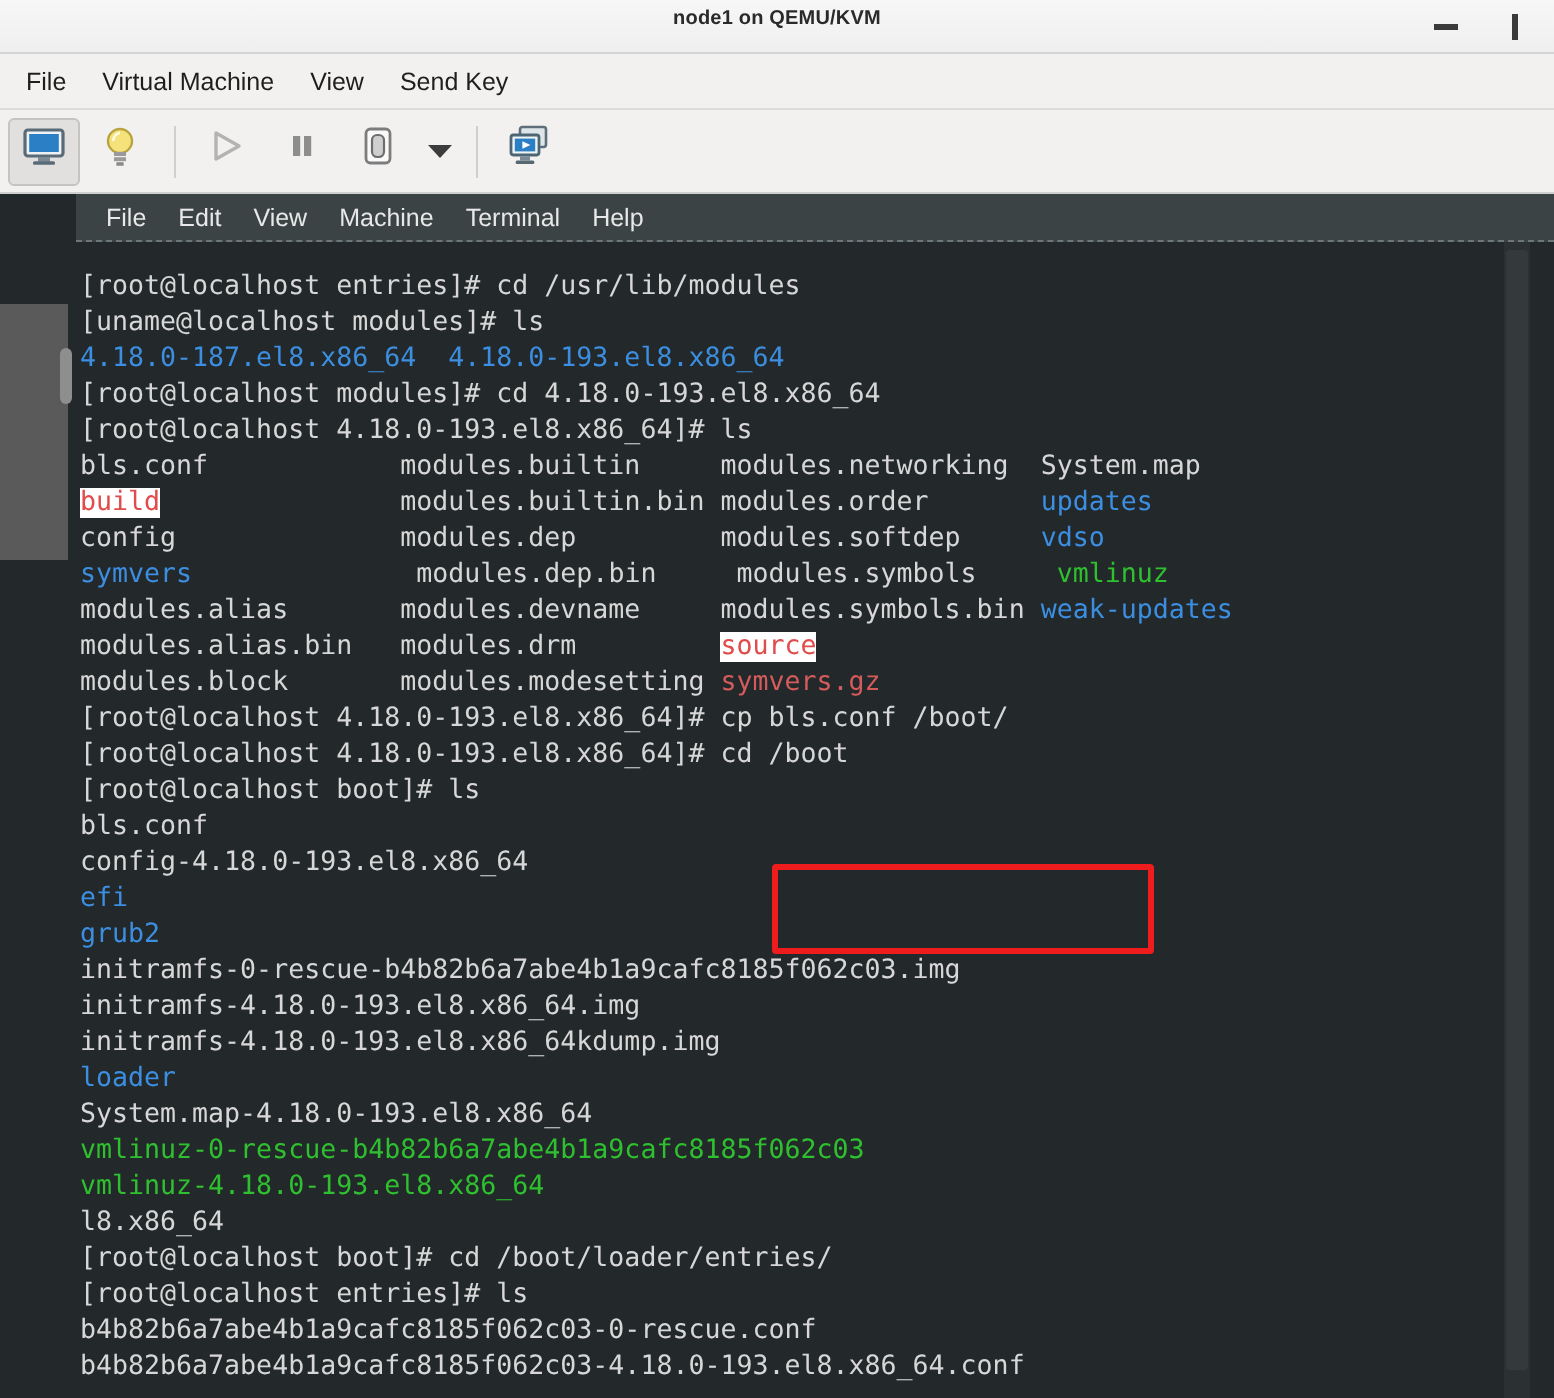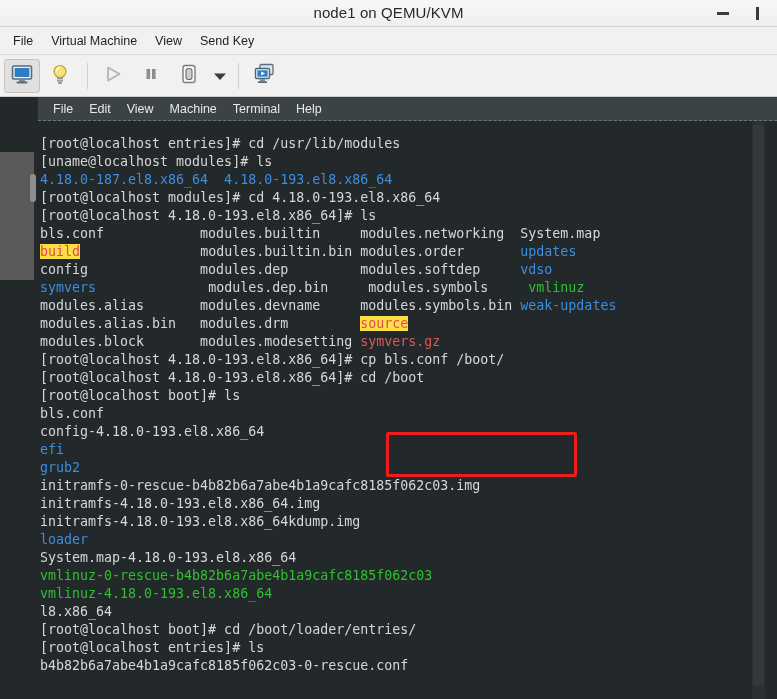--- a/index.html
+++ b/index.html
@@ -22,22 +22,22 @@
     left: 0; top: 0;
     width: 777px; height: 27px;
     background: linear-gradient(to bottom, #f7f7f7 0%, #efefef 100%);
     border-bottom: 1px solid #d4d4d4;
     box-sizing: border-box;
   }
   .titlebar-text {
     position: absolute;
     left: 0; right: 0; top: 4px;
     text-align: center;
-    font-size: 15px;
-    font-weight: normal;
+    font-size: 10px;
+    font-weight: bold;
     color: #2a2a2a;
     letter-spacing: 0.1px;
   }
   .win-btn {
     position: absolute;
     top: 0;
     width: 36px; height: 26px;
     cursor: default;
   }
   .win-min { right: 36px; }
@@ -211,21 +211,21 @@
     border-radius: 2px;
   }
   .line {
     white-space: pre;
     padding-left: 2px;
     height: 18px;
   }
   .c-def  { color: #d7d7d7; }
   .c-blue { color: #3b8ee0; }
   .c-grn  { color: #2fc02f; }
-  .c-redb { color: #e04b4b; background: #fde047; }
+  .c-redb { color: #e04b4b; background: #ffffff; }
   .c-mag  { color: #d45b5b; }
 
   
   .redbox {
     position: absolute;
     border: 3px solid #ee1c1c;
     box-sizing: border-box;
     pointer-events: none;
     border-radius: 2px;
   }
@@ -376,20 +376,21 @@
         <div class="line"><span class="c-def">initramfs-4.18.0-193.el8.x86_64.img</span></div>
         <div class="line"><span class="c-def">initramfs-4.18.0-193.el8.x86_64kdump.img</span></div>
         <div class="line"><span class="c-blue">loader</span></div>
         <div class="line"><span class="c-def">System.map-4.18.0-193.el8.x86_64</span></div>
         <div class="line"><span class="c-grn">vmlinuz-0-rescue-b4b82b6a7abe4b1a9cafc8185f062c03</span></div>
         <div class="line"><span class="c-grn">vmlinuz-4.18.0-193.el8.x86_64</span></div>
         <div class="line"><span class="c-def">l8.x86_64</span></div>
         <div class="line"><span class="c-def">[root@localhost boot]# cd /boot/loader/entries/</span></div>
         <div class="line"><span class="c-def">[root@localhost entries]# ls</span></div>
         <div class="line"><span class="c-def">b4b82b6a7abe4b1a9cafc8185f062c03-0-rescue.conf</span></div>
+        <div class="line"><span class="c-def">b4b82b6a7abe4b1a9cafc8185f062c03-4.18.0-193.el8.x86_64.conf</span></div>
       </div>
 
     <div class="term-scrollbar">
       <div class="term-scroll-thumb"></div>
     </div>
 
     <div class="redbox" id="redbox-cmd"></div>
 
   </div>
 

